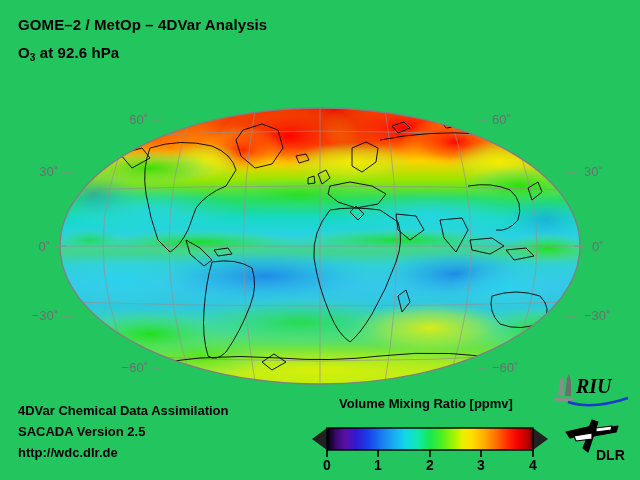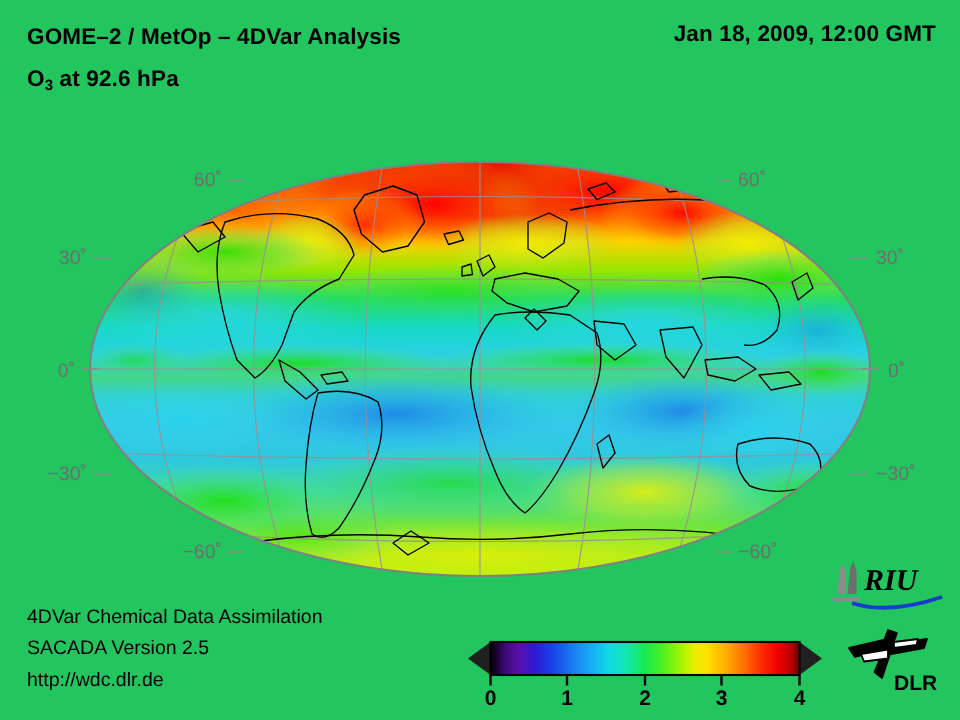--- a/index.html
+++ b/index.html
@@ -67,21 +67,21 @@
     font-size: 13px;
     fill: #6e6e6e;
   }
 
   
   #footer-text {
     position: absolute;
     left: 18px;
     top: 400px;
     font-size: 13px;
-    font-weight: normal;
+    font-weight: bold;
     color: #000000;
     line-height: 21px;
   }
   #footer-text div { white-space: nowrap; }
 
   
   #colorbar-block {
     position: absolute;
     left: 310px;
     top: 396px;
@@ -123,21 +123,20 @@
     top: 416px;
   }
 </style>
 </head>
 <body>
 
 <div id="page">
 
   <div id="header-left">GOME–2 / MetOp – 4DVar Analysis</div>
   <div id="header-line2"><span>O</span><sub>3</sub><span> at 92.6 hPa</span></div>
-  <div id="header-right">Jan 18, 2009, 12:00 GMT</div>
 
   <div id="map-area">
     <svg id="map-svg" width="640" height="312" viewBox="0 0 640 312">
       <defs>
         <clipPath id="globeClip">
           <ellipse cx="320" cy="156" rx="260" ry="138"></ellipse>
         </clipPath>
 
         <linearGradient id="baseBands" x1="0" y1="0" x2="0" y2="1">
           <stop offset="0.00" stop-color="#e81010"></stop>
@@ -340,20 +339,21 @@
     </svg>
   </div>
 
   <div id="footer-text">
     <div>4DVar Chemical Data Assimilation</div>
     <div>SACADA Version 2.5</div>
     <div>http://wdc.dlr.de</div>
   </div>
 
   <div id="colorbar-block">
+    <div id="cb-title">Volume Mixing Ratio [ppmv]</div>
     <svg id="cb-svg" width="240" height="56" viewBox="0 0 240 56">
       <defs>
         <linearGradient id="cbGrad" x1="0" y1="0" x2="1" y2="0">
           <stop offset="0.00" stop-color="#000000"></stop>
           <stop offset="0.045" stop-color="#3a0a70"></stop>
           <stop offset="0.09" stop-color="#5a10a8"></stop>
           <stop offset="0.14" stop-color="#3018d0"></stop>
           <stop offset="0.20" stop-color="#1a40e8"></stop>
           <stop offset="0.26" stop-color="#1878f0"></stop>
           <stop offset="0.32" stop-color="#18a8f4"></stop>

